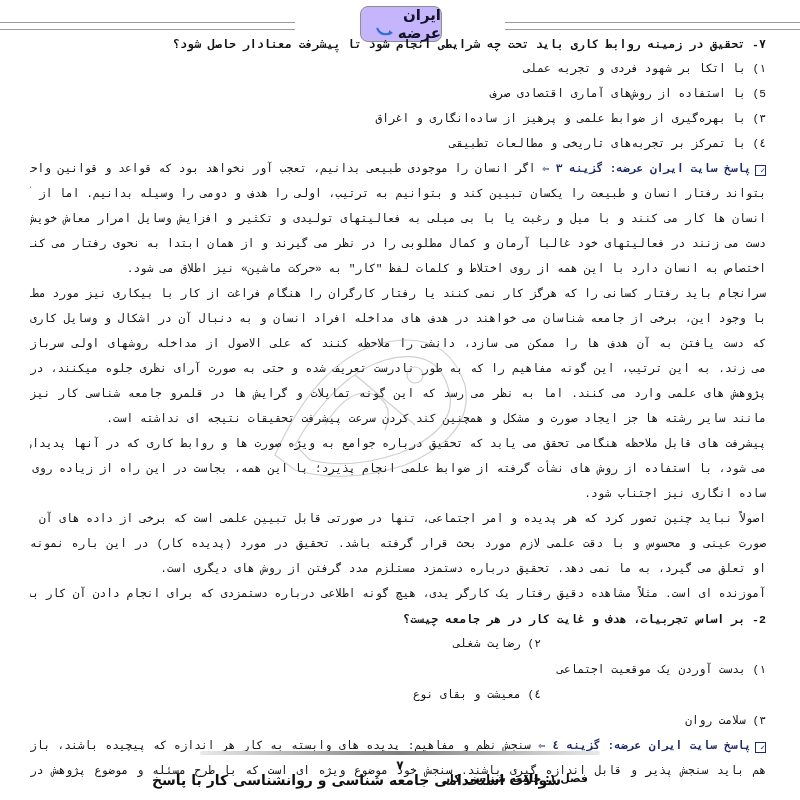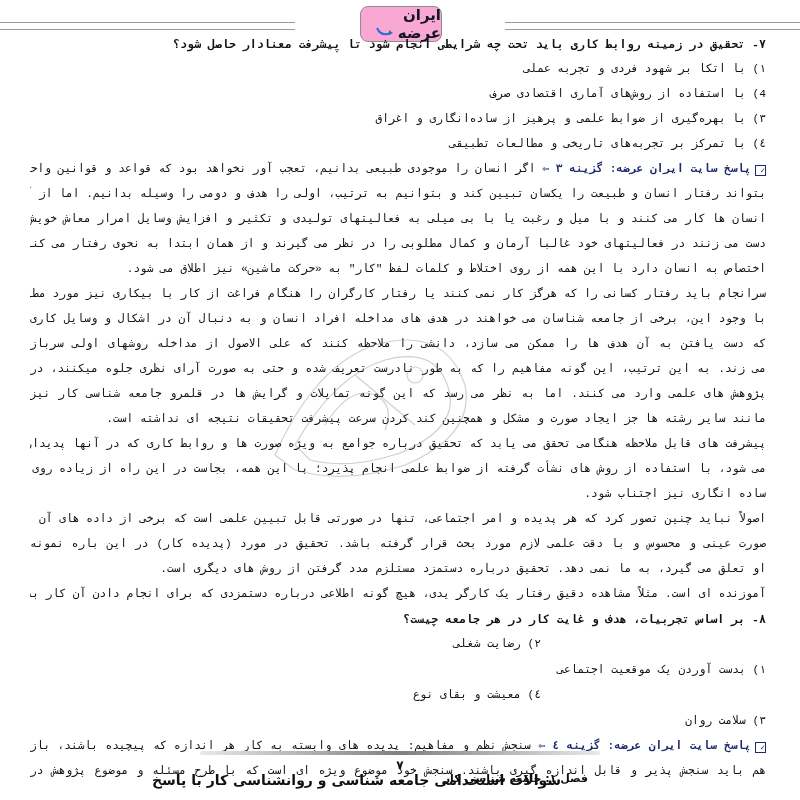--- a/index.html
+++ b/index.html
@@ -4,21 +4,21 @@
 <style>
   html, body { margin:0; padding:0; background:#ffffff; }
   body { width:800px; height:800px; overflow:hidden; position:relative;
          font-family:"DejaVu Sans", sans-serif; color:#111; }
   .page { position:absolute; inset:0; background:#fff; }
 
   
   .header-line { position:absolute; top:22px; height:6px; border-top:1.5px solid #9a9a9a; border-bottom:1.5px solid #9a9a9a; }
   .header-line.right { right:0; left:505px; }
   .header-line.left { left:0; right:505px; }
-  .logo-box { position:absolute; top:6px; left:360px; width:80px; height:34px; border:1.5px solid #8d8d8d; border-radius:8px; background:#f9a8d4;
+  .logo-box { position:absolute; top:6px; left:360px; width:80px; height:34px; border:1.5px solid #8d8d8d; border-radius:8px; background:#c4b5fd;
               display:flex; align-items:center; justify-content:center; }
   .logo-text { font-family:"DejaVu Sans", sans-serif; font-weight:bold; font-size:15px; color:#141428; position:relative; }
   .logo-swoosh { position:absolute; left:14px; top:19px; width:20px; height:12px; }
 
   
   .content { position:absolute; top:32px; right:34px; left:30px; direction:rtl; text-align:justify; font-size:11.2px; line-height:25px;font-family:Liberation Mono, monospace; }
   .line { white-space:nowrap; overflow:hidden; text-align-last:justify; }
   .line.last, .line.short { text-align-last:right; }
   .q { font-weight:bold; font-size:11.6px; }
   .ans-label { color:#1f2a6b; font-weight:bold; }
@@ -48,21 +48,21 @@
     <span class="logo-text">ایران عرضه</span>
     <svg class="logo-swoosh" viewBox="0 0 20 12">
       <path d="M2 2 Q6 11 16 7" stroke="#2d6fd1" stroke-width="2" fill="none"></path>
       <path d="M14 4 L18 7 L14 9 Z" fill="#2d6fd1"></path>
     </svg>
   </div>
 
   <div class="content">
     <div class="line short q">۷- تحقیق در زمینه روابط کاری باید تحت چه شرایطی انجام شود تا پیشرفت معنادار حاصل شود؟</div>
     <div class="line short">۱) با اتکا بر شهود فردی و تجربه عملی</div>
-    <div class="line short">4) با استفاده از روش‌های آماری اقتصادی صرف</div>
+    <div class="line short">5) با استفاده از روش‌های آماری اقتصادی صرف</div>
     <div class="line short">۳) با بهره‌گیری از ضوابط علمی و پرهیز از ساده‌انگاری و اغراق</div>
     <div class="line short">٤) با تمرکز بر تجربه‌های تاریخی و مطالعات تطبیقی</div>
 
     <div class="line">
       <span class="check">✓</span><span class="ans-label">پاسخ سایت ایران عرضه: گزینه ۳ ⇦</span>
       <span>اگر انسان را موجودی طبیعی بدانیم، تعجب آور نخواهد بود که قواعد و قوانین واحد</span>
     </div>
     <div class="line">بتواند رفتار انسان و طبیعت را یکسان تبیین کند و بتوانیم به ترتیب، اولی را هدف و دومی را وسیله بدانیم. اما از آنجا که</div>
     <div class="line">انسان ها کار می کنند و با میل و رغبت یا با بی میلی به فعالیتهای تولیدی و تکثیر و افزایش وسایل امرار معاش خویش</div>
     <div class="line">دست می زنند در فعالیتهای خود غالبا آرمان و کمال مطلوبی را در نظر می گیرند و از همان ابتدا به نحوی رفتار می کنند که</div>
@@ -77,21 +77,21 @@
 
     <div class="line">پیشرفت های قابل ملاحظه هنگامی تحقق می یابد که تحقیق درباره جوامع به ویژه صورت ها و روابط کاری که در آنها پدیدار</div>
     <div class="line">می شود، با استفاده از روش های نشأت گرفته از ضوابط علمی انجام پذیرد؛ با این همه، بجاست در این راه از زیاده روی و</div>
     <div class="line short">ساده انگاری نیز اجتناب شود.</div>
 
     <div class="line">اصولاً نباید چنین تصور کرد که هر پدیده و امر اجتماعی، تنها در صورتی قابل تبیین علمی است که برخی از داده های آن به</div>
     <div class="line">صورت عینی و محسوس و با دقت علمی لازم مورد بحث قرار گرفته باشد. تحقیق در مورد (پدیده کار) در این باره نمونه</div>
     <div class="line short">او تعلق می گیرد، به ما نمی دهد. تحقیق درباره دستمزد مستلزم مدد گرفتن از روش های دیگری است.</div>
     <div class="line">آموزنده ای است. مثلاً مشاهده دقیق رفتار یک کارگر یدی، هیچ گونه اطلاعی درباره دستمزدی که برای انجام دادن آن کار به</div>
 
-    <div class="line short q">۸- بر اساس تجربیات، هدف و غایت کار در هر جامعه چیست؟</div>
+    <div class="line short q">2- بر اساس تجربیات، هدف و غایت کار در هر جامعه چیست؟</div>
     <div class="opts2">
       <span class="o1">۱) بدست آوردن یک موقعیت اجتماعی</span>
       <span>۲) رضایت شغلی</span>
     </div>
     <div class="opts2">
       <span class="o1">۳) سلامت روان</span>
       <span>٤) معیشت و بقای نوع</span>
     </div>
 
     <div class="line">

